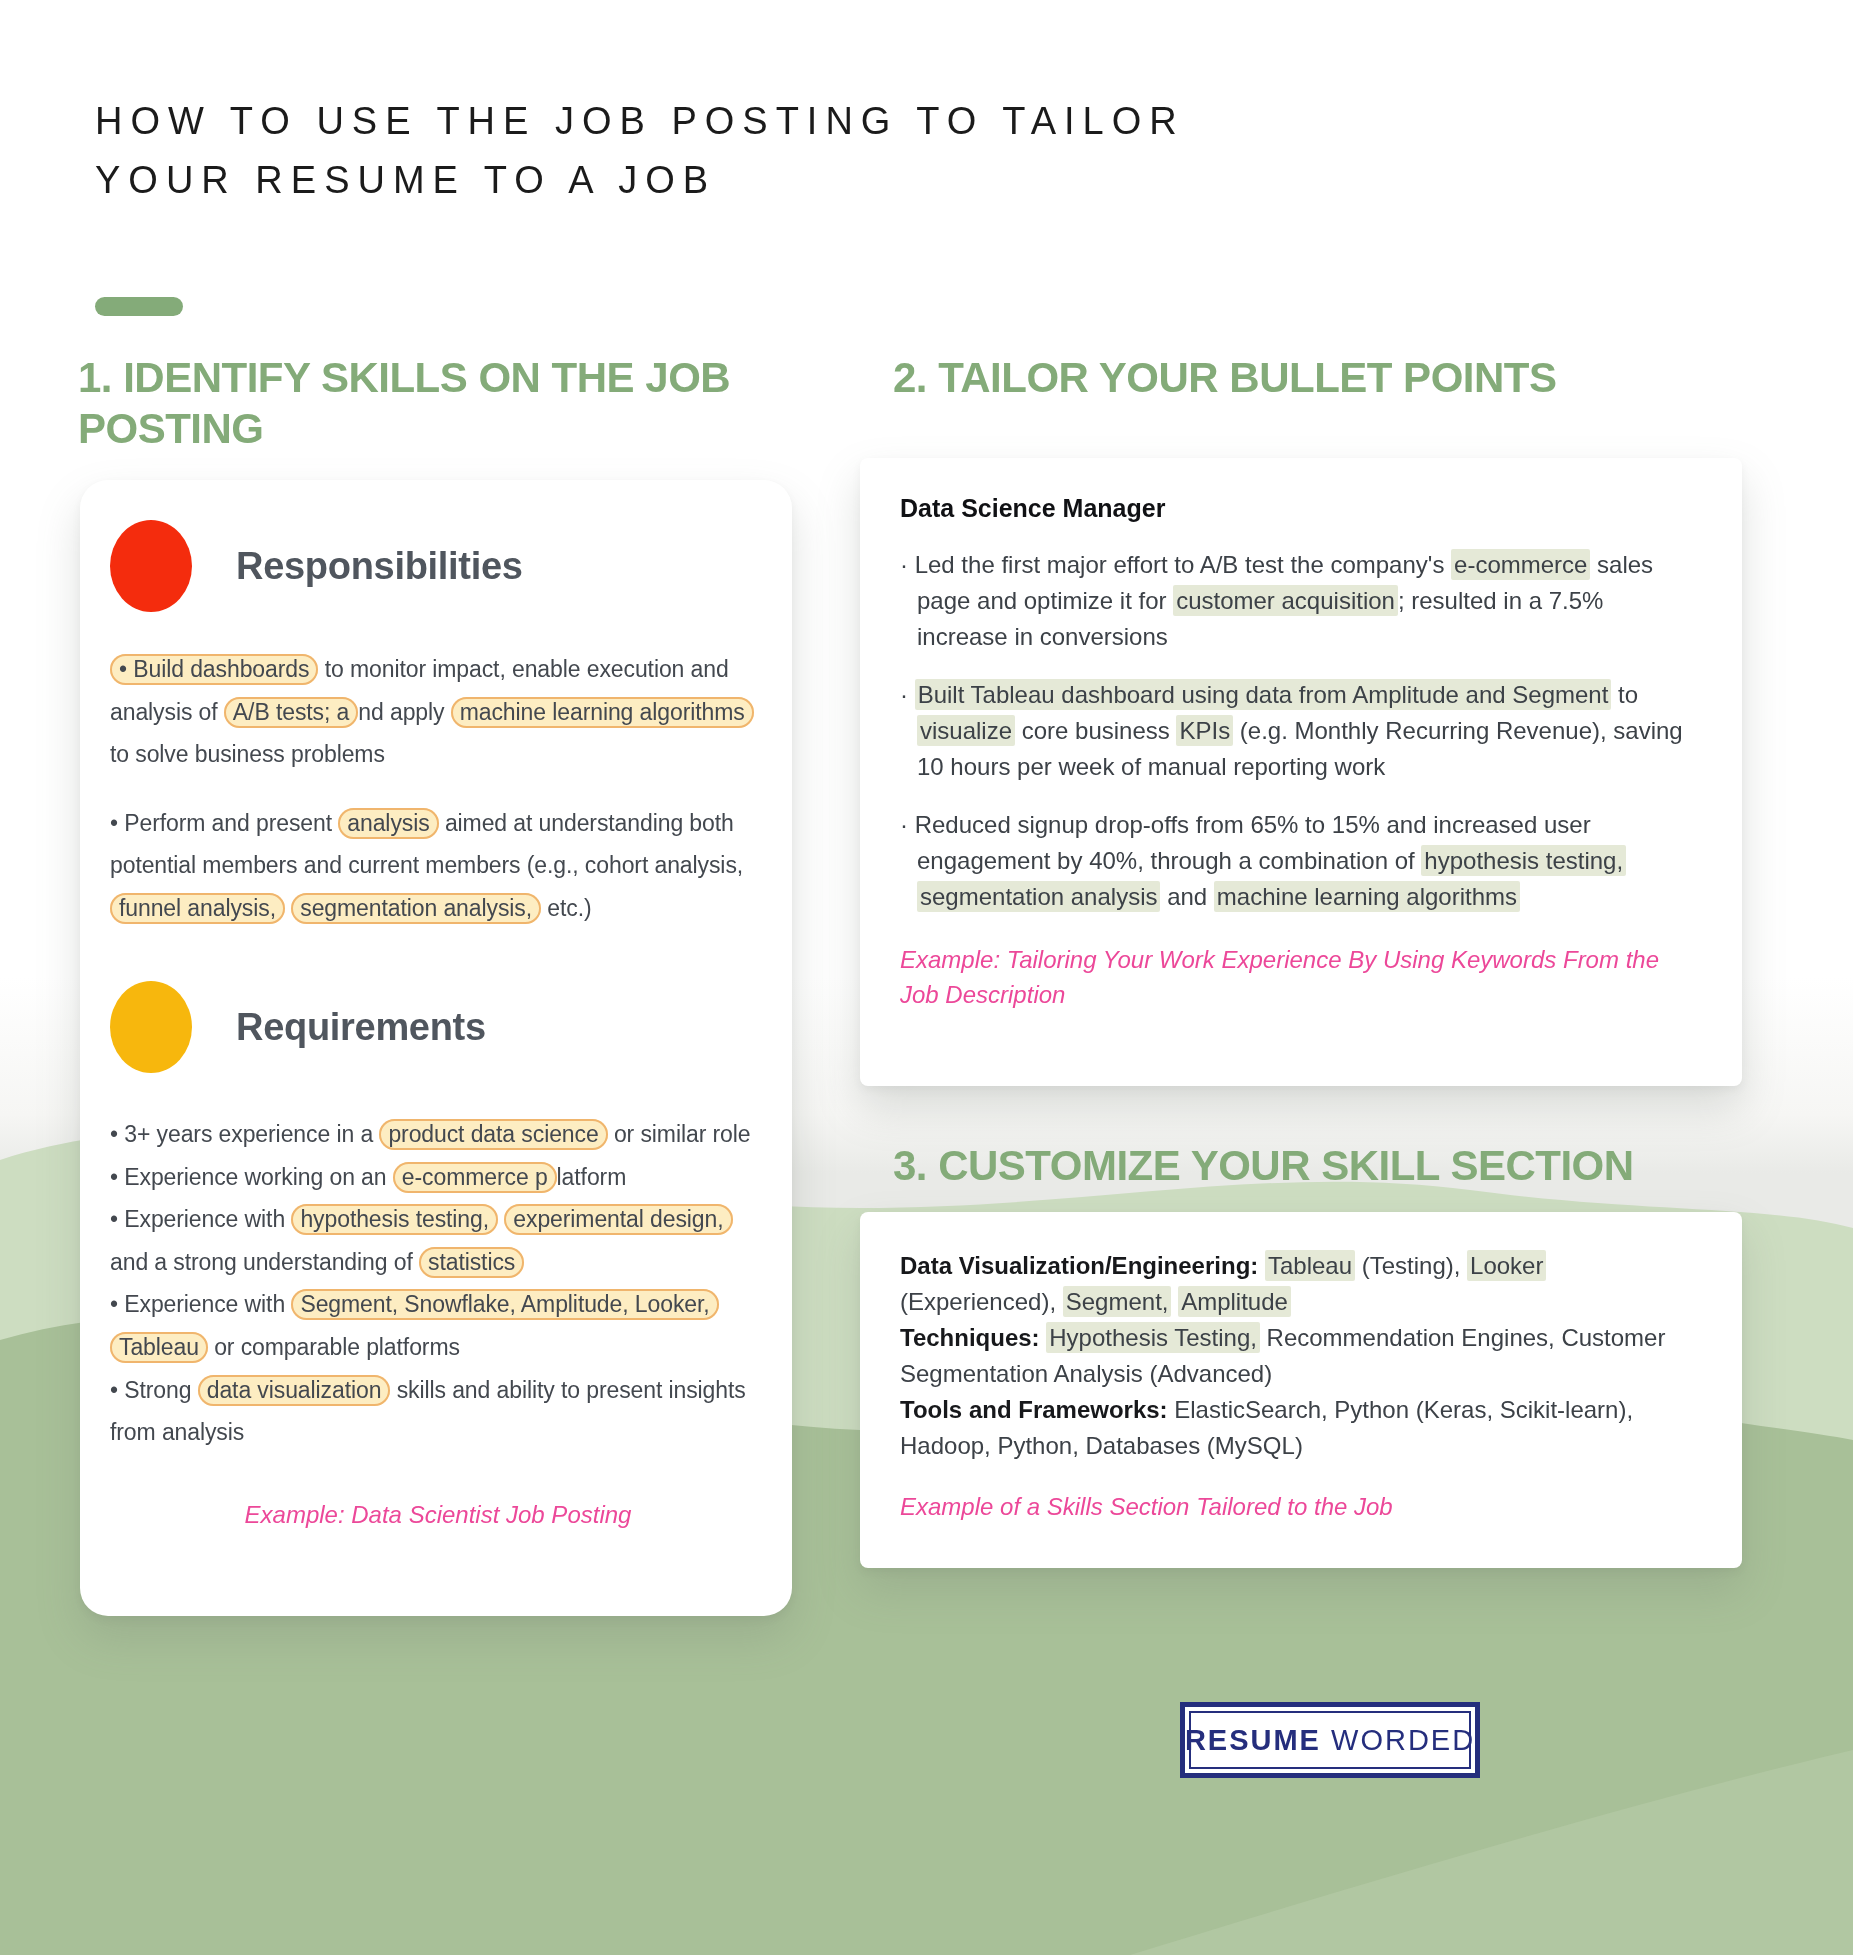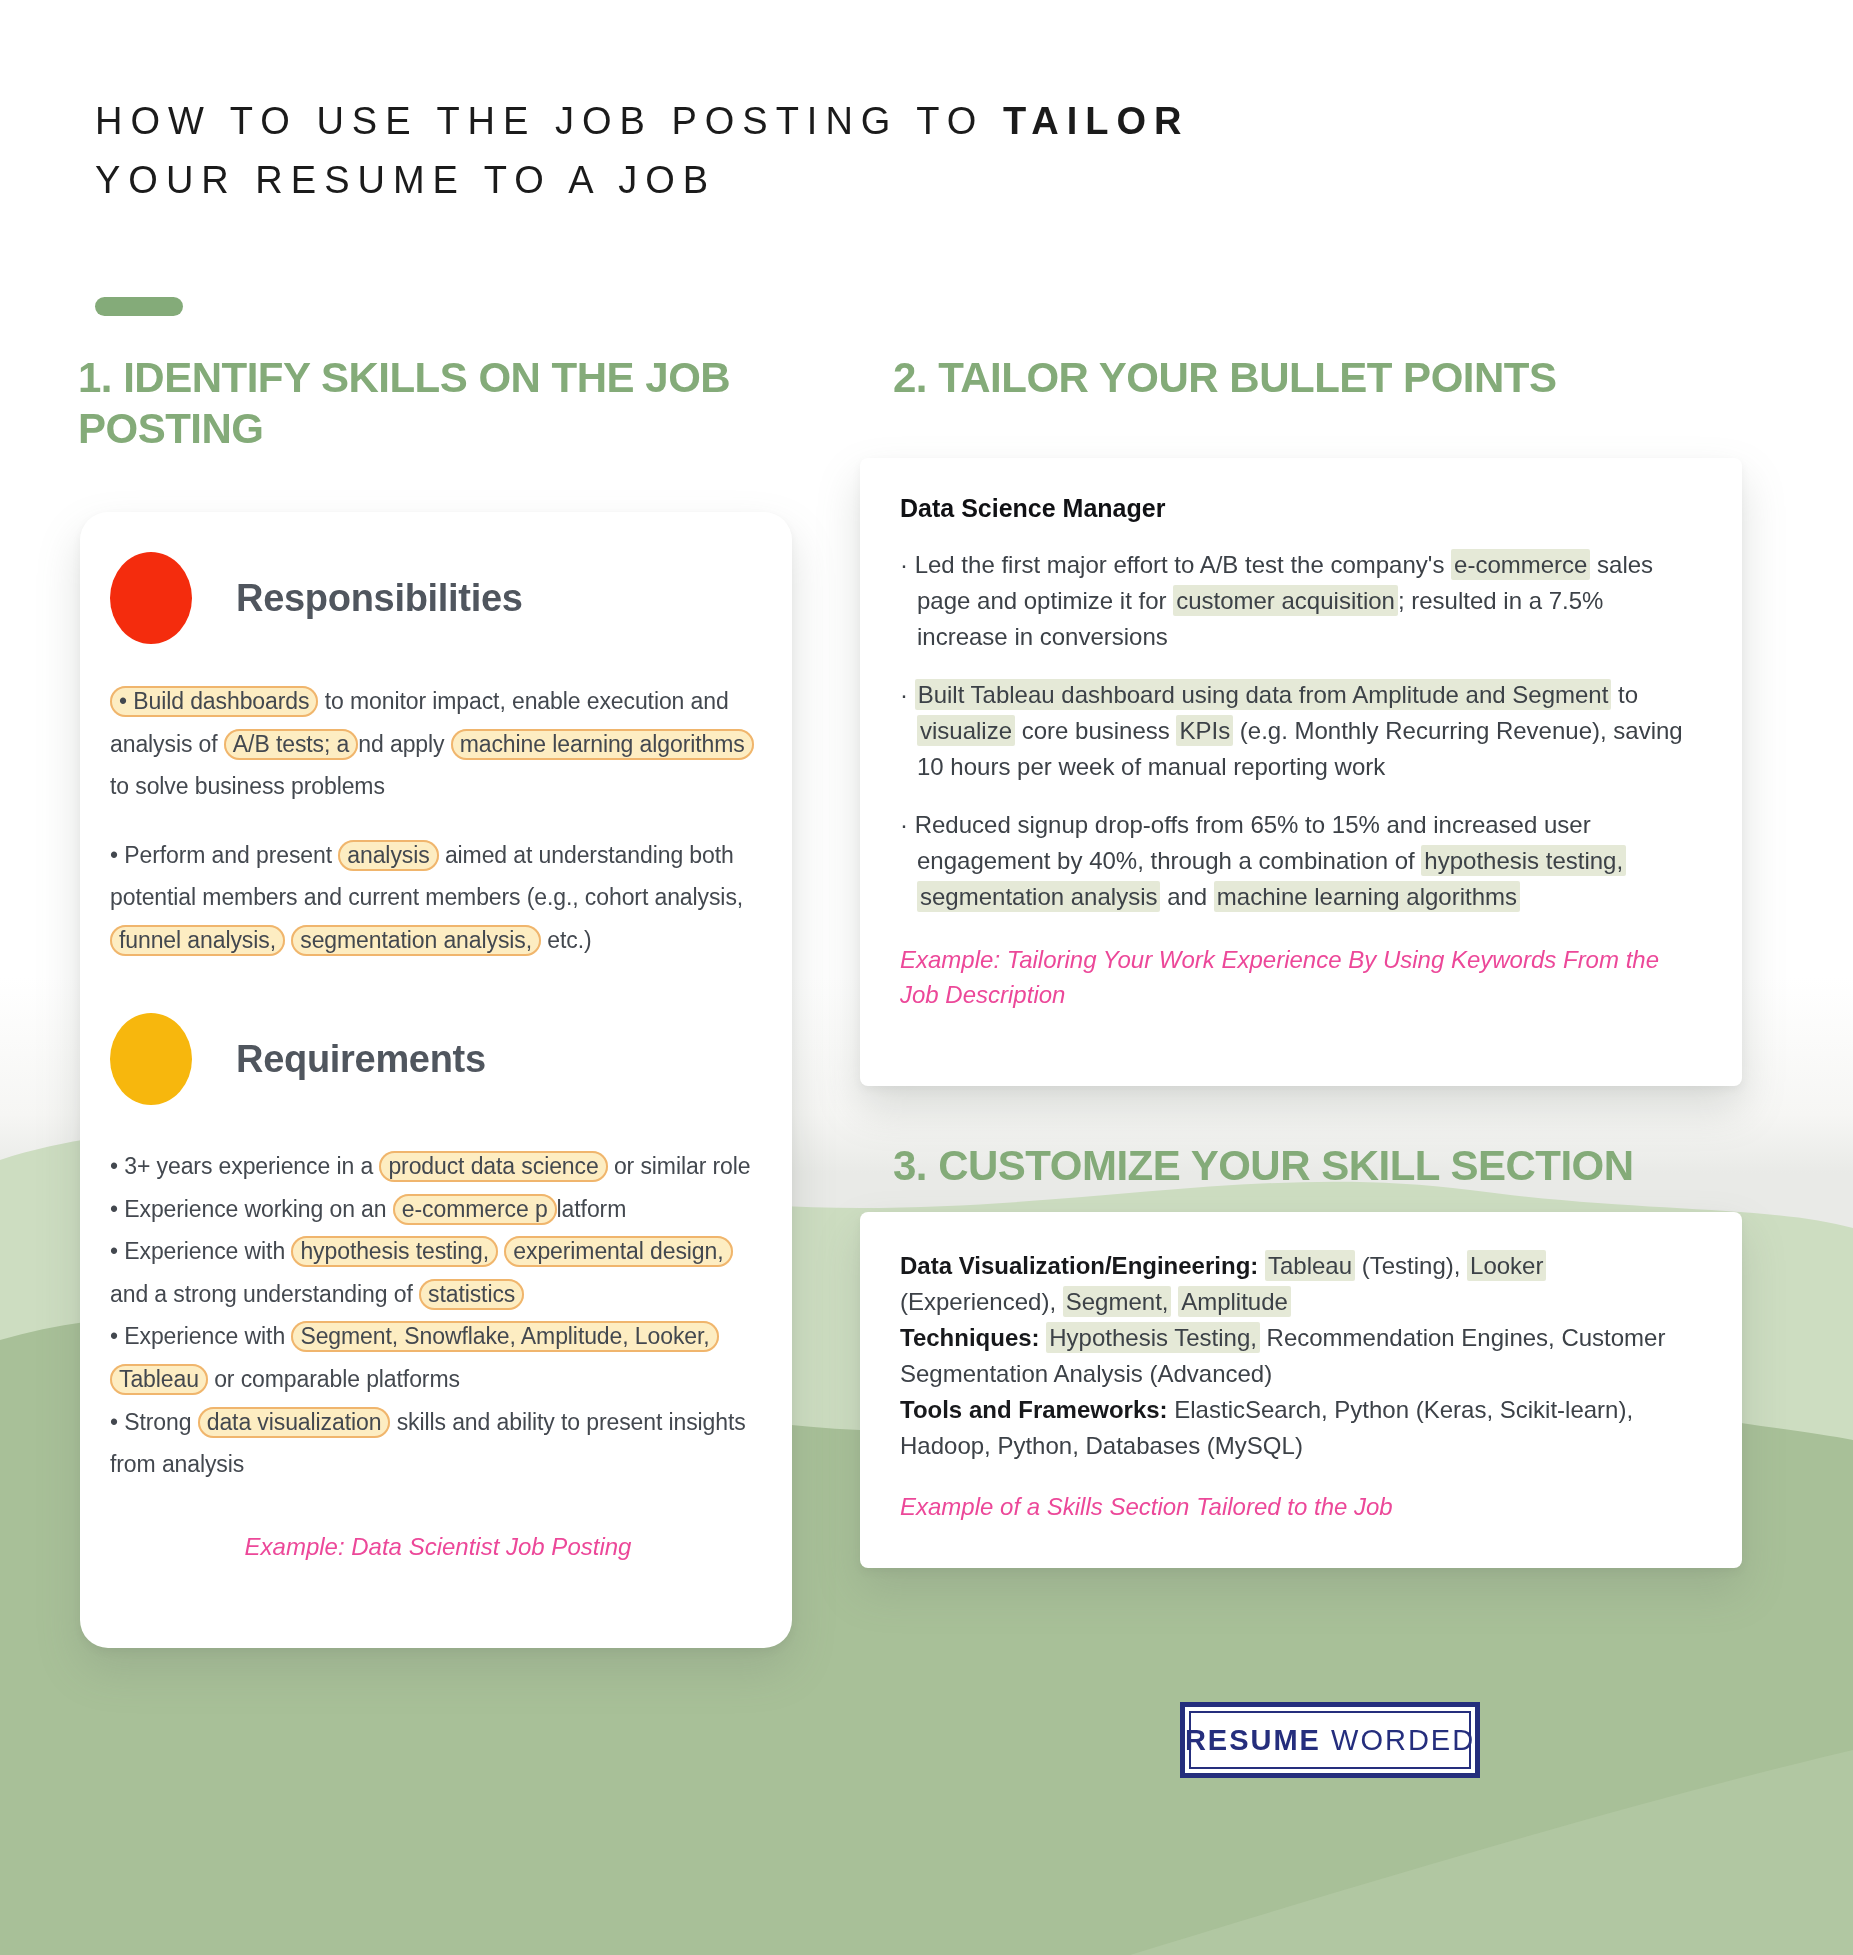--- a/index.html
+++ b/index.html
@@ -12,42 +12,42 @@
     background:linear-gradient(180deg,#ffffff 0%,#ffffff 50%,#f6f6f4 57%,#e9eae7 60%);
   }
   
   #waves{position:absolute;inset:0;z-index:1;}
   
   .main-title{
     position:absolute;left:95px;top:92px;z-index:3;
     font-size:38px;letter-spacing:8px;color:#1b1b1b;
     line-height:1.55;font-weight:400;
   }
-  .main-title .bold{font-weight:700;}
+  .main-title .bold{font-weight:400;}
   
   .dash{
     position:absolute;left:95px;top:297px;z-index:3;
     width:88px;height:19px;border-radius:10px;
     background:var(--accent-green);
   }
   
   .sec-heading{
     position:absolute;z-index:3;
     font-size:42px;font-weight:700;color:var(--accent-green);
     line-height:1.22;letter-spacing:-0.5px;
   }
   #h1{left:78px;top:352px;max-width:700px;}
   #h2{left:893px;top:352px;}
   #h3{left:893px;top:1140px;}
   
   .card{
     position:absolute;z-index:2;background:#ffffff;
     box-shadow:0 22px 44px rgba(110,118,108,.22),0 4px 10px rgba(0,0,0,.05);
   }
-  #card1{left:80px;top:512px;width:712px;height:1136px;border-radius:28px;padding:40px 26px 34px 30px;box-sizing:border-box;}
+  #card1{left:80px;top:480px;width:712px;height:1136px;border-radius:28px;padding:40px 26px 34px 30px;box-sizing:border-box;}
   #card2{left:860px;top:458px;width:882px;height:628px;border-radius:8px;padding:36px 44px 36px 40px;box-sizing:border-box;}
   #card3{left:860px;top:1212px;width:882px;height:356px;border-radius:8px;padding:36px 44px 30px 40px;box-sizing:border-box;}
   
   .card-header{display:flex;align-items:center;gap:44px;}
   .card-header h3{margin:0;font-size:38px;font-weight:700;color:#50565e;letter-spacing:-0.3px;}
   .dot{width:82px;height:92px;border-radius:50%;flex:0 0 auto;}
   .dot.red{background:var(--red-dot);}
   .dot.yellow{background:var(--yellow-dot);}
   #resp-header{margin-bottom:36px;}
   #req-header{margin-top:52px;margin-bottom:40px;}

